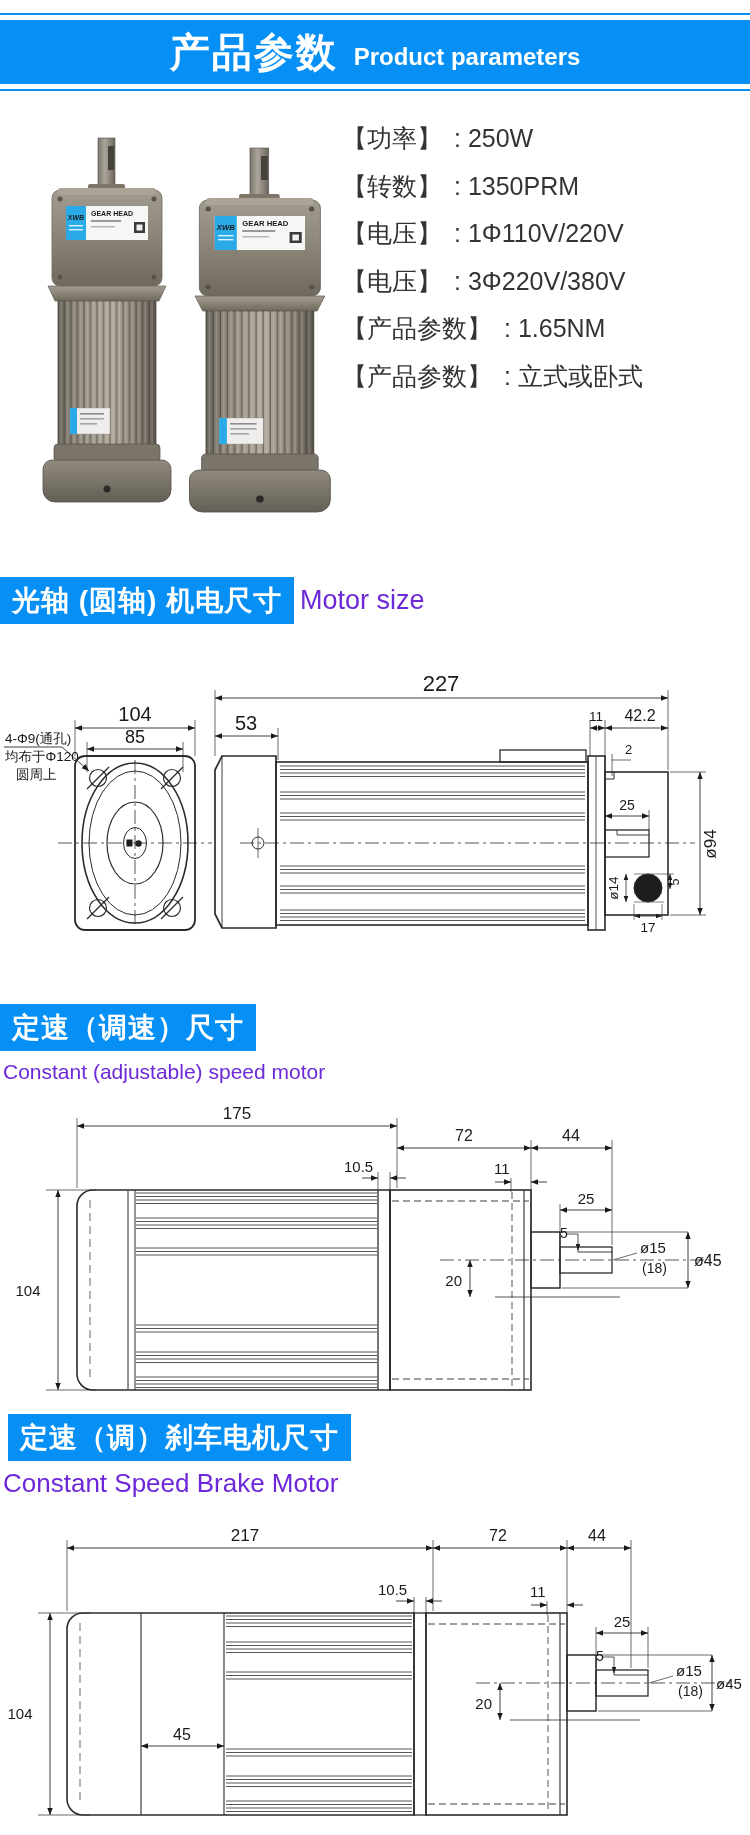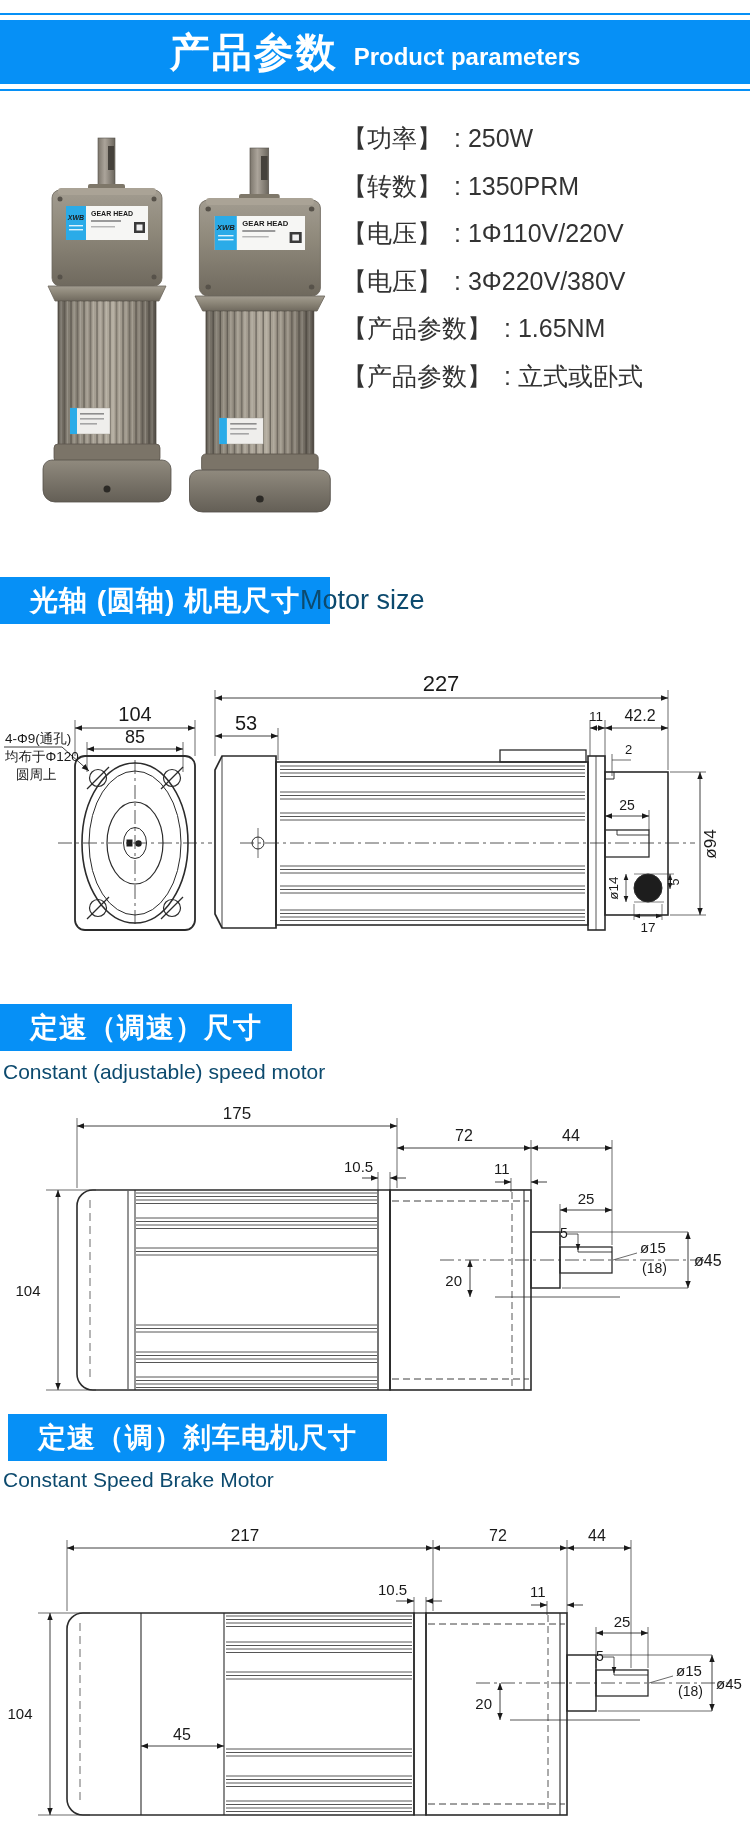--- a/index.html
+++ b/index.html
@@ -9,22 +9,22 @@
   .rule{left:0;width:750px;height:2px;background:#0690f6;}
   .banner-main{left:0;top:20px;width:750px;height:64px;background:#0690f6;color:#fff;
                display:flex;align-items:center;justify-content:center;gap:16px;}
   .banner-main .cn{font-size:40px;font-weight:bold;letter-spacing:2px;}
   .banner-main .en{font-size:24px;font-weight:bold;margin-top:10px;}
   .spec-list{left:342px;top:122px;width:404px;}
   .spec-row{display:flex;align-items:baseline;height:47.5px;font-size:25px;color:#333;}
   .spec-row .lbl{white-space:nowrap;}
   .spec-row .val{white-space:nowrap;margin-left:12px;}
   .sec-banner{display:inline-block;background:#0690f6;color:#fff;font-weight:bold;
-              font-size:28px;line-height:47px;padding:0 30px;letter-spacing:1px;}
-  .sec-en{color:#0c4a6e;}
+              font-size:28px;line-height:47px;padding:0 12px;letter-spacing:1px;}
+  .sec-en{color:#6d28d9;}
   svg{display:block;}
   svg text{font-family:"Liberation Sans",sans-serif;fill:#1a1a1a;}
 </style>
 </head>
 <body>
 
 <div class="page">
 
   <div class="abs rule" style="top:13px"></div>
   <div class="abs banner-main">
@@ -345,21 +345,21 @@
       <text x="642" y="173" font-size="14">(18)</text>
       <text x="694" y="166" font-size="16">ø45</text>
       <text x="462" y="186" font-size="15" text-anchor="end">20</text>
       <text x="28" y="196" font-size="15" text-anchor="middle">104</text>
     </g>
   </svg>
 
   <div class="abs" style="left:8px;top:1414px">
     <span class="sec-banner">定速（调）刹车电机尺寸</span>
   </div>
-  <div class="abs sec-en" style="left:3px;top:1468px;font-size:21px">Constant Speed Brake Motor</div>
+  <div class="abs sec-en" style="left:3px;top:1468px;font-size:26px">Constant Speed Brake Motor</div>
 
   <svg class="abs" style="left:0;top:1518px" width="750" height="317" viewBox="0 0 750 317">
     <defs>
       <marker id="arC" viewBox="0 0 10 10" refX="9" refY="5" markerWidth="9" markerHeight="9" orient="auto-start-reverse">
         <path d="M0,1.5 L9,5 L0,8.5 z" fill="#1a1a1a"></path>
       </marker>
     </defs>
     <g stroke="#2b2b2b" fill="none">
       <line x1="67" y1="22" x2="67" y2="93" stroke-width="0.7"></line>
       <line x1="433" y1="22" x2="433" y2="93" stroke-width="0.7"></line>

